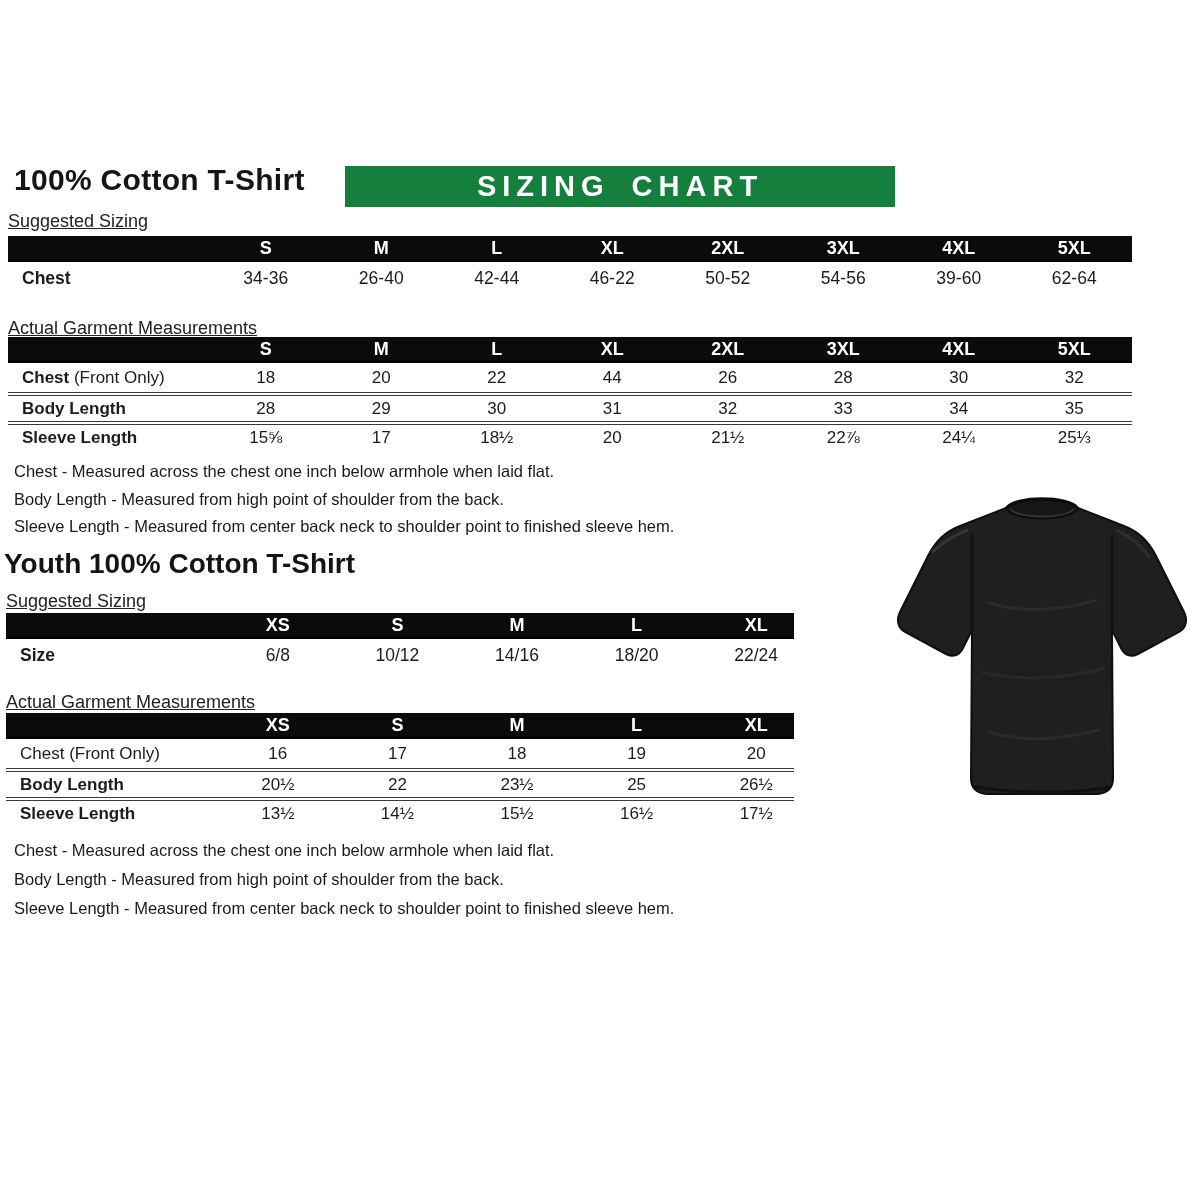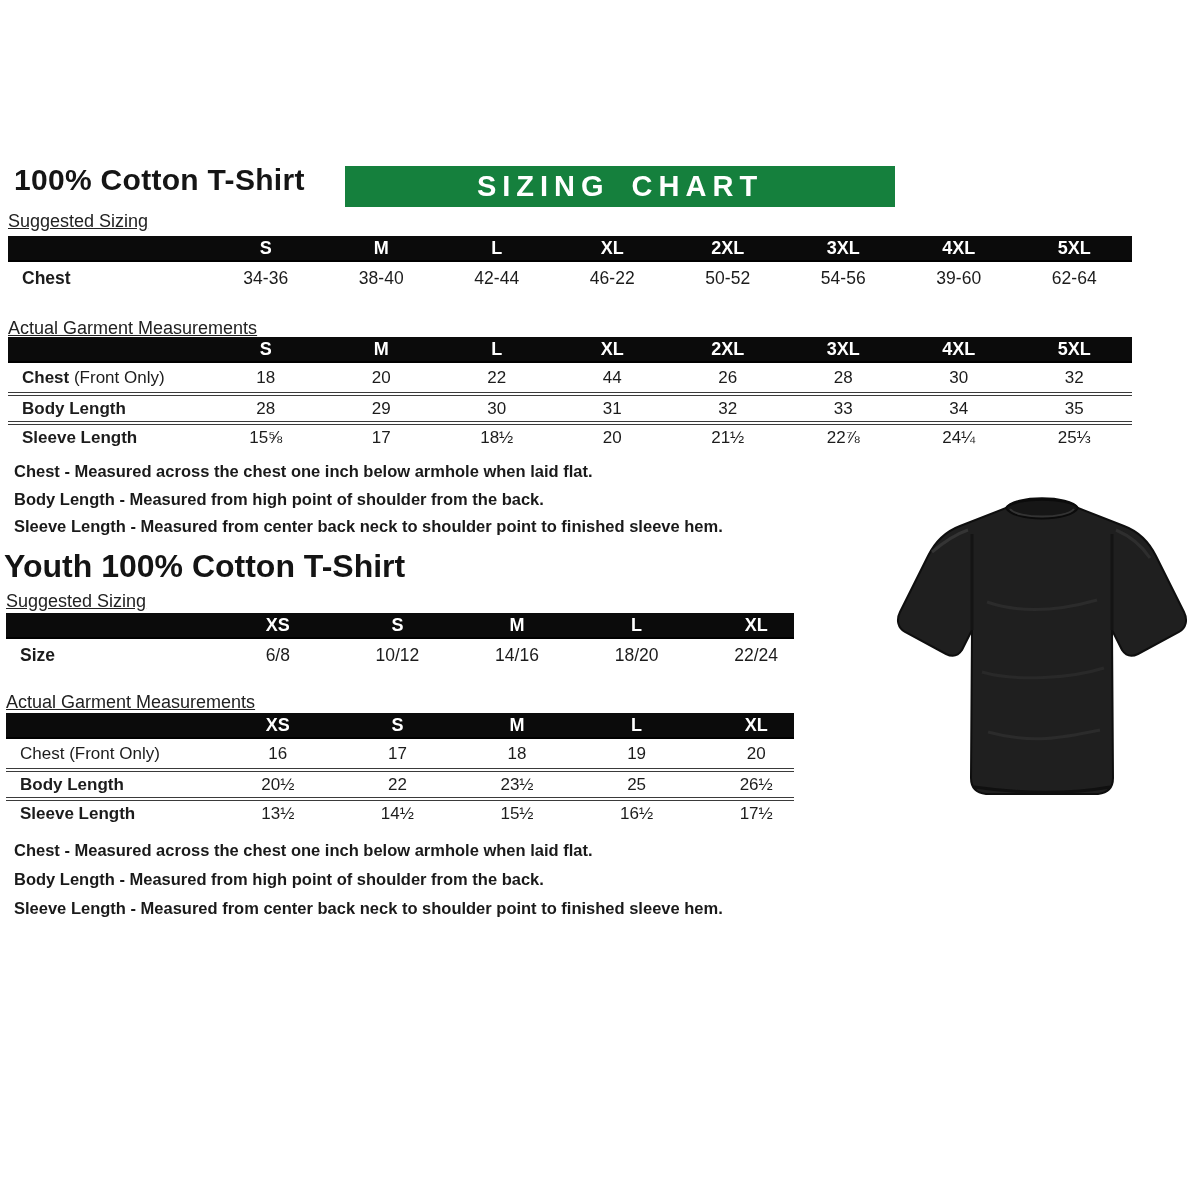--- a/index.html
+++ b/index.html
@@ -24,24 +24,24 @@
   .t-row .rowlabel.reg { font-weight:400; }
 
   .adult-grid { grid-template-columns:200px repeat(8, 1fr); }
   .youth-grid { grid-template-columns:190px repeat(5, 1fr);gap:44px; }
 
   .single-row { height:33px; font-size:17.5px; }
   .m-row { height:29px; }
   .m-row + .m-row { border-top:4px double #3a3a3a; }
 
   .notes { position:absolute; font-size:16.5px; color:#1a1a1a; }
-  .notes div { height:27.5px;font-weight:bold; }
+  .notes div { height:27.5px; }
   .notes2 div { height:29px; }
 
-  .youth-title { position:absolute; left:4px; top:548px; font-size:32px; font-weight:700; color:#141414; }
+  .youth-title { position:absolute; left:4px; top:548px; font-size:28px; font-weight:700; color:#141414; }
 
   .tshirt-wrap { position:absolute; left:891px; top:482px; width:302px; height:320px; }
 </style>
 </head>
 <body>
 
 <div class="page">
 
   <div class="main-title">100% Cotton T-Shirt</div>
   <div class="banner">SIZING CHART</div>
@@ -55,21 +55,21 @@
       <div>L</div>
       <div>XL</div>
       <div>2XL</div>
       <div>3XL</div>
       <div>4XL</div>
       <div>5XL</div>
     </div>
     <div class="t-row adult-grid single-row">
       <div class="rowlabel">Chest</div>
       <div>34-36</div>
-      <div>38-40</div>
+      <div>26-40</div>
       <div>42-44</div>
       <div>46-22</div>
       <div>50-52</div>
       <div>54-56</div>
       <div>39-60</div>
       <div>62-64</div>
     </div>
   </div>
 
   <div class="section-label" style="left:8px; top:318px;">Actual Garment Measurements</div>

